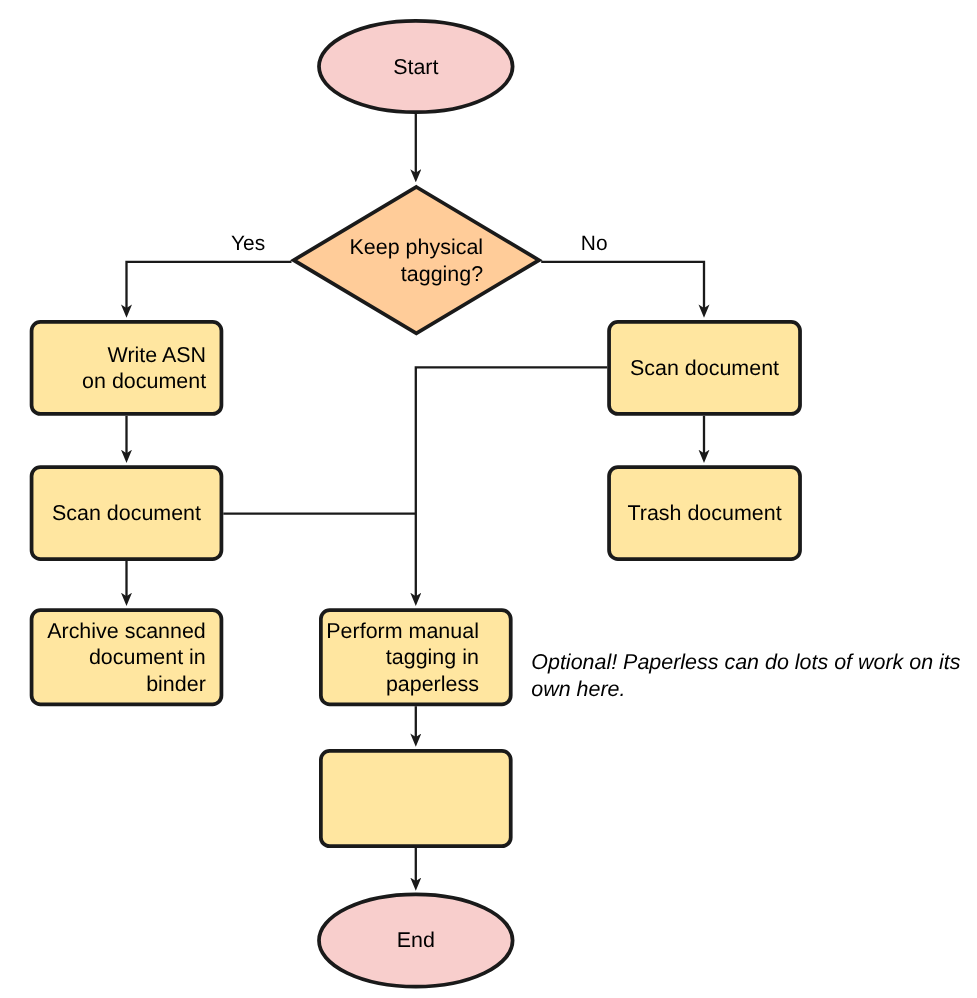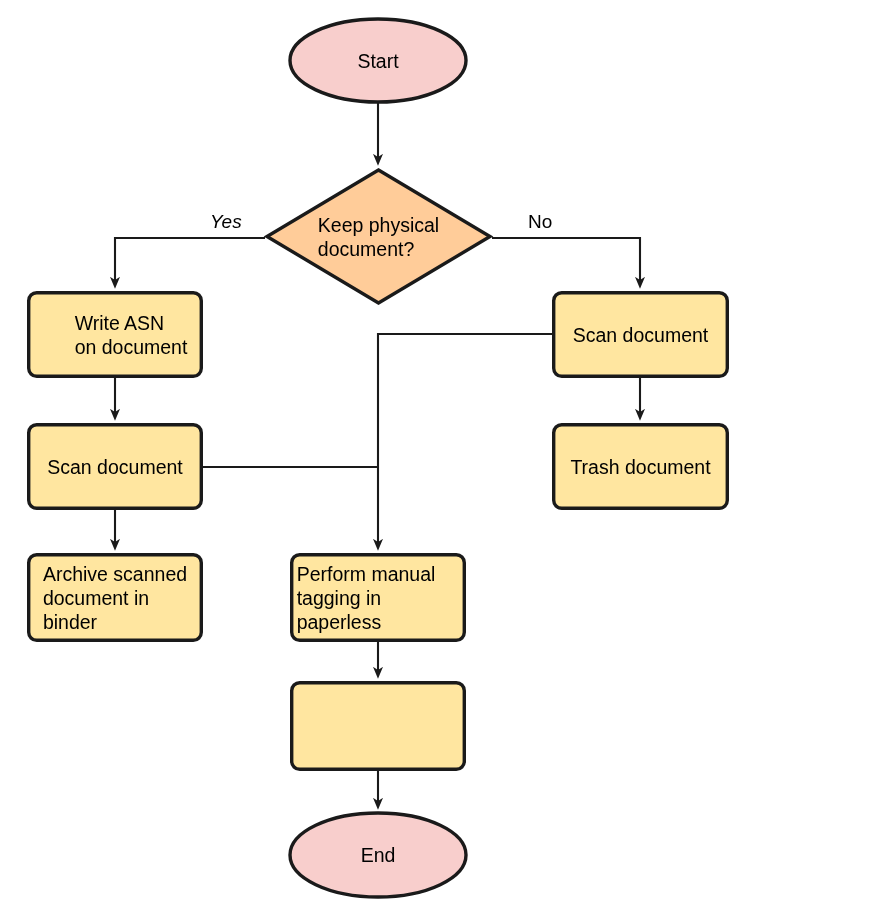--- a/index.html
+++ b/index.html
@@ -23,21 +23,21 @@
     left: 0;
     top: 0;
     width: 888px;
     height: 907px;
   }
   .node-label {
     position: absolute;
     display: flex;
     align-items: center;
     justify-content: center;
-    text-align: left;
+    text-align: right;
     font-size: 19.5px;
     line-height: 24px;
     color: #000000;
     white-space: pre-line;
     pointer-events: none;
   }
   .edge-label {
     position: absolute;
     font-size: 19px;
     line-height: 22px;
@@ -105,21 +105,21 @@
     <rect x="291.7" y="554.7" width="172.6" height="85.6" rx="8" ry="8" fill="#ffe6a0" stroke="#1a1a1a" stroke-width="3.4"></rect>
 
     <rect x="291.7" y="682.7" width="172.6" height="86.6" rx="8" ry="8" fill="#ffe6a0" stroke="#1a1a1a" stroke-width="3.4"></rect>
 
     <ellipse cx="378" cy="855" rx="88" ry="42" fill="#f8cecc" stroke="#1a1a1a" stroke-width="3.4"></ellipse>
   </svg>
 
   <div class="node-label" style="left:289px; top:18px; width:178px; height:85px;">Start</div>
 
   <div class="node-label" style="left:265px; top:168px; width:227px; height:137px;">Keep physical
-document?</div>
+tagging?</div>
 
   <div class="node-label" style="left:27px; top:291px; width:176px; height:87px;padding-left:16px;">Write ASN
 on document</div>
 
   <div class="node-label" style="left:27px; top:423px; width:176px; height:87px;">Scan document</div>
 
   <div class="node-label" style="left:27px; top:553px; width:176px; height:89px;border-radius:20px;">Archive scanned
 document in
 binder</div>
 
@@ -127,18 +127,19 @@
 
   <div class="node-label" style="left:552px; top:423px; width:177px; height:87px;">Trash document</div>
 
   <div class="node-label" style="left:290px; top:553px; width:152px; height:89px;">Perform manual
 tagging in
 paperless</div>
 
 
   <div class="node-label" style="left:289px; top:812px; width:178px; height:86px;">End</div>
 
-  <div class="edge-label" style="left:210px; top:211px;font-style:italic;">Yes</div>
+  <div class="edge-label" style="left:210px; top:211px;">Yes</div>
 
   <div class="edge-label" style="left:528px; top:211px;">No</div>
 
+  <div class="note-text" style="left:483px; top:590px;">Optional! Paperless can do lots of work on its own here.</div>
 
 </div>
 
 </body></html>

